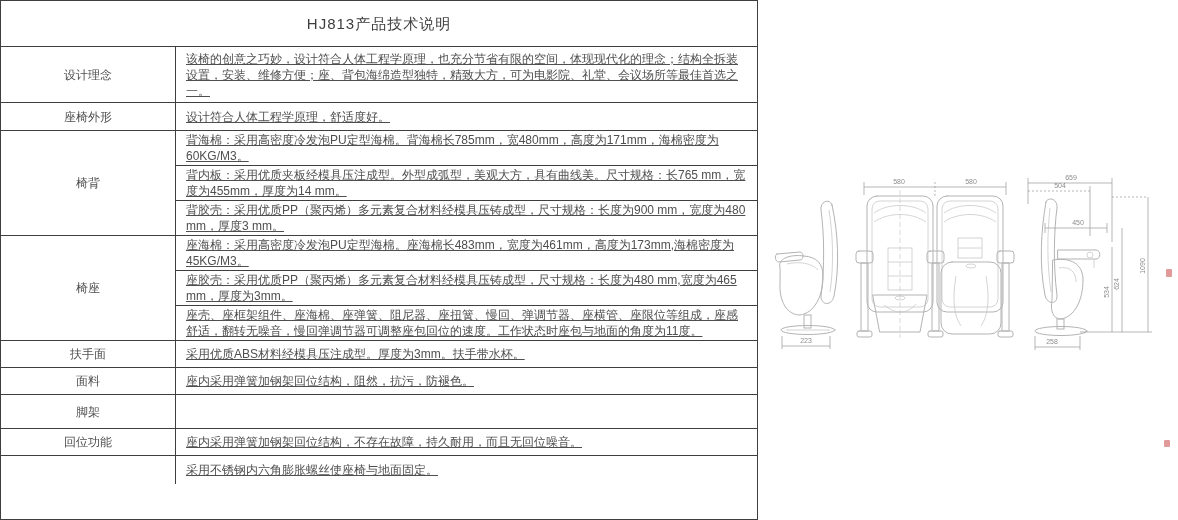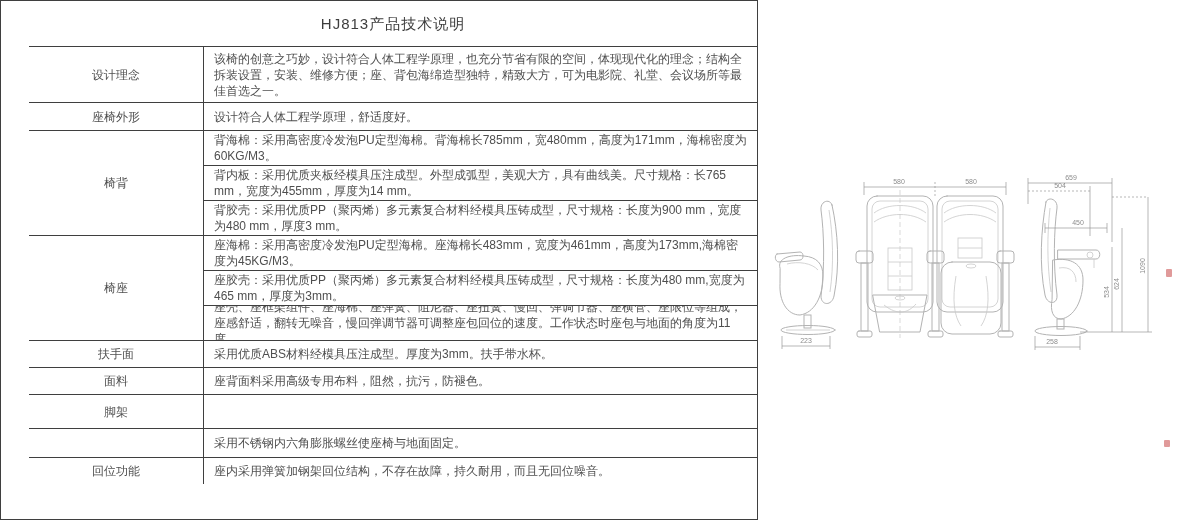--- a/index.html
+++ b/index.html
@@ -11,29 +11,29 @@
   }
   *{margin:0;padding:0;box-sizing:border-box;}
   body{background:#fff;font-family:"Liberation Sans","DejaVu Sans",sans-serif;}
   .page{position:relative;width:1178px;height:520px;background:#fff;overflow:hidden;}
 
   
   .spec-table{
     position:absolute;left:0;top:0;width:758px;height:520px;
     border:1px solid var(--line);
     display:flex;flex-direction:column;background:#fff;
-    color:var(--txt);font-size:12px;line-height:16px;padding-left:28px;
+    color:var(--txt);font-size:12px;line-height:16px;
   }
   .t-row{display:flex;flex-shrink:0;}
   .t-row + .t-row{border-top:1px solid var(--line);}
   .title-row{height:45px;align-items:center;justify-content:center;
     font-size:15px;color:#3d3d3d;letter-spacing:1px;}
   .lbl{width:175px;flex-shrink:0;border-right:1px solid var(--line);
     display:flex;align-items:center;justify-content:center;text-align:center;}
-  .cnt{flex:1;display:flex;flex-direction:column;min-width:0;}
+  .cnt{flex:1;display:flex;flex-direction:column;min-width:0;text-decoration:underline;}
   .cell{flex:1;display:flex;flex-direction:column;justify-content:center;
     padding:2px 8px 2px 10px;overflow:hidden;}
   .cell + .cell{border-top:1px solid var(--line);}
   .h56{height:56px}.h28{height:28px}.h105{height:105px}
   .h27{height:27px}.h34{height:34px}.h29{height:29px}
 
   
   .drawing-panel{position:absolute;left:760px;top:0;width:418px;height:520px;background:#fff;}
   .drawing-panel svg{display:block;}
   svg .body-line{stroke:var(--draw);stroke-width:1;fill:none;stroke-linecap:round;}
@@ -91,39 +91,39 @@
       <div class="lbl">扶手面</div>
       <div class="cnt">
           <div class="cell">采用优质ABS材料经模具压注成型。厚度为3mm。扶手带水杯。</div>
         </div>
     </div>
 
 
     <div class="t-row h27">
       <div class="lbl">面料</div>
       <div class="cnt">
-          <div class="cell">座背面料采用高级专用布料，阻然，抗污，防褪色。</div>
+          <div class="cell">座内采用弹簧加钢架回位结构，阻然，抗污，防褪色。</div>
         </div>
     </div>
 
     <div class="t-row h34">
       <div class="lbl">脚架</div>
     </div>
 
+    <div class="t-row h27">
+      <div class="lbl">回位功能</div>
+      <div class="cnt">
+          <div class="cell">座内采用弹簧加钢架回位结构，不存在故障，持久耐用，而且无回位噪音。</div>
+        </div>
+    </div>
+
     <div class="t-row h29">
       <div class="lbl"></div>
       <div class="cnt">
           <div class="cell">采用不锈钢内六角膨胀螺丝使座椅与地面固定。</div>
-        </div>
-    </div>
-
-    <div class="t-row h27">
-      <div class="lbl">回位功能</div>
-      <div class="cnt">
-          <div class="cell">座内采用弹簧加钢架回位结构，不存在故障，持久耐用，而且无回位噪音。</div>
         </div>
     </div>
 
   </div>
 
   <div class="drawing-panel">
     <svg width="418" height="520" viewBox="0 0 418 520">
 
       <g>
         <path class="body-line" d="M72,205 C 78,232 80,266 74,296 C 72,306 61,306 61,296 C 65,266 64,232 61,210 C 60,201 70,198 72,205 Z"></path>

